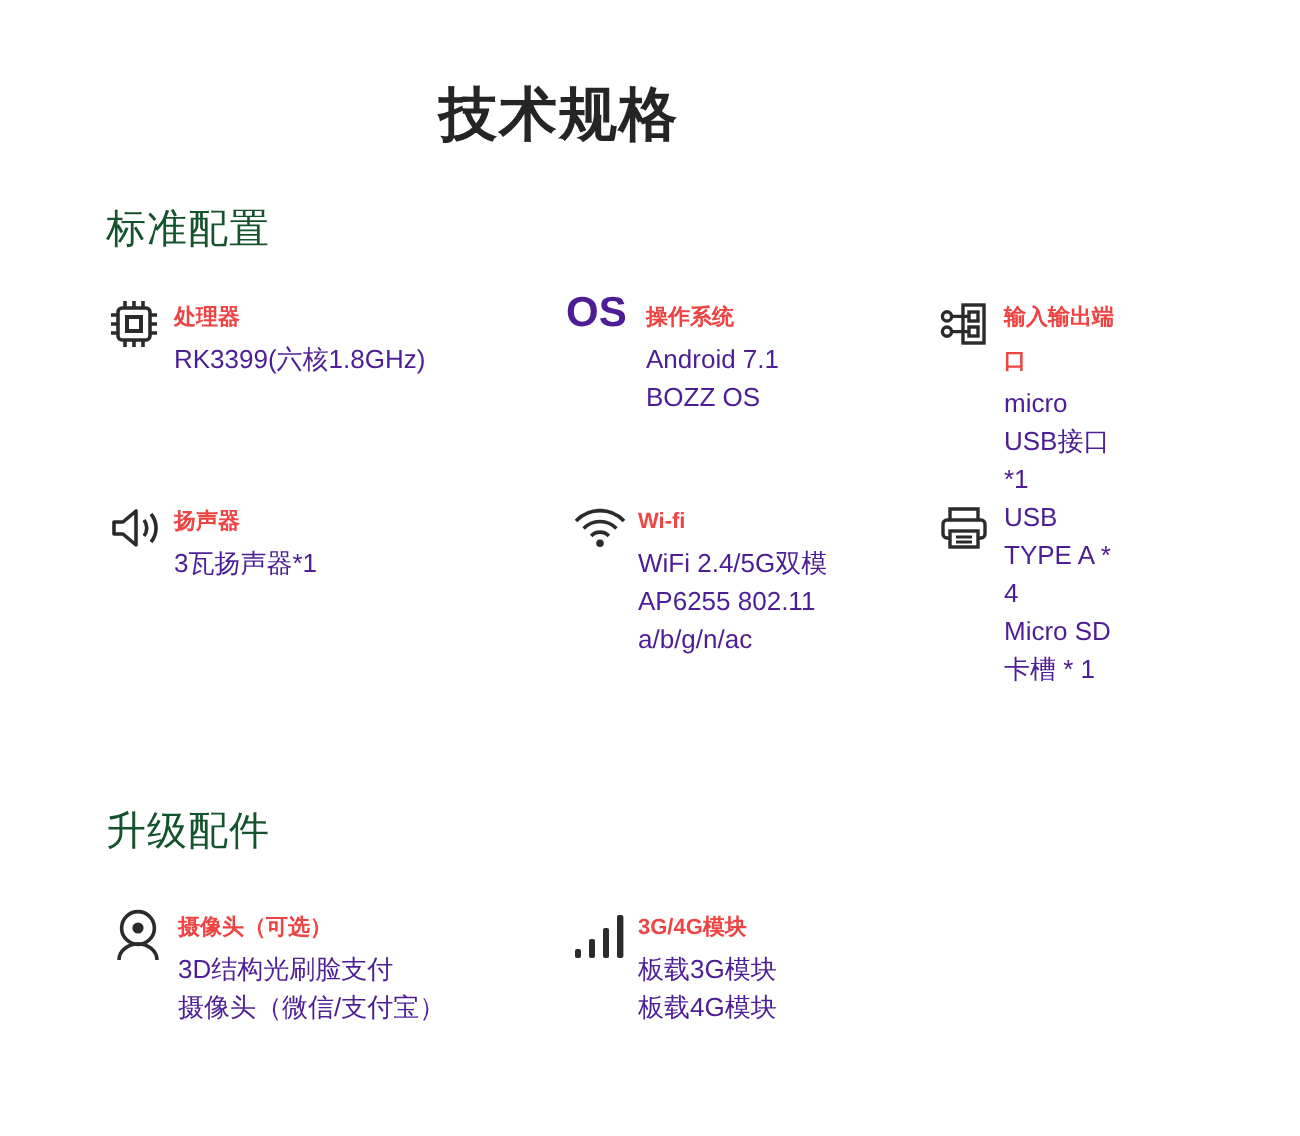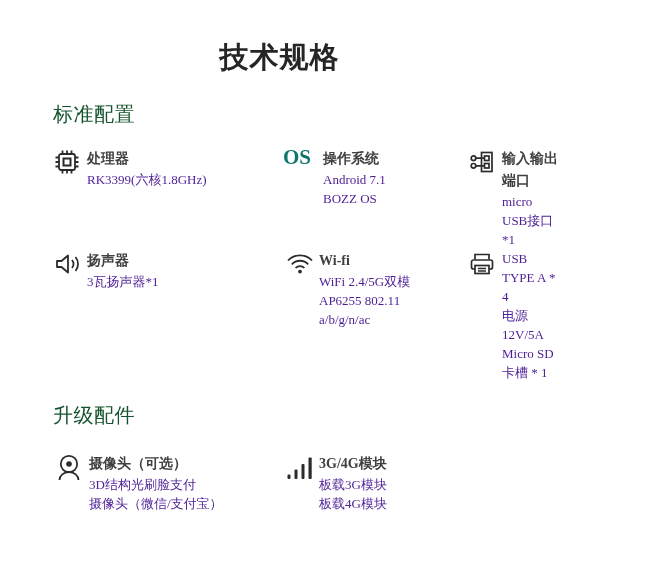--- a/index.html
+++ b/index.html
@@ -1,21 +1,21 @@
 <!DOCTYPE html>
 <html><head>
 <meta charset="utf-8">
 <style>
   html, body { margin: 0; padding: 0; background: #ffffff; }
   .page {
     position: relative;
     width: 559px;
     height: 568px;
     background: #ffffff;
-    font-family: Liberation Serif, serif;
+    font-family: Liberation Sans, sans-serif;
     overflow: hidden;
   }
   .page-title {
     position: absolute;
     top: 38px;
     left: 0;
     width: 100%;
     margin: 0;
     text-align: center;
     font-size: 29px;
@@ -43,27 +43,27 @@
     display: flex;
     justify-content: flex-start;
   }
   .os-mark {
     width: 35px;
     flex-shrink: 0;
     margin-right: 5px;
     margin-top: -3px;
     font-size: 21px;
     font-weight: bold;
-    color: #0f766e;
+    color: #4c1d95;
   }
   .item-text { min-width: 0; }
   .item-title {
-    font-size: 14px;
+    font-size: 11px;
     font-weight: bold;
-    color: #404040;
+    color: #ef4444;
     line-height: 22px;
   }
   .item-line {
     font-size: 13px;
     color: #4c1d95;
     line-height: 19px;
   }
   svg { display: block; }
 </style>
 </head>
@@ -106,21 +106,20 @@
         <rect x="16.5" y="15.5" width="4.5" height="4.5"></rect>
         <circle cx="5.5" cy="10.2" r="2.3"></circle>
         <circle cx="5.5" cy="17.8" r="2.3"></circle>
         <path d="M7.8 10.2 H16.5 M7.8 17.8 H16.5"></path>
       </svg>
     </span>
     <div class="item-text">
       <div class="item-title">输入输出端口</div>
       <div class="item-line">micro USB接口 *1</div>
       <div class="item-line">USB TYPE A * 4</div>
-      <div class="item-line">电源 12V/5A</div>
       <div class="item-line">Micro SD卡槽 * 1</div>
     </div>
   </div>
 
   <div class="item" style="left:53px; top:250px">
     <span class="icon-box">
       <svg width="30" height="28" viewBox="0 0 30 28" fill="none" stroke="#2b2b2b" stroke-width="1.8">
         <path d="M4 11 h4.5 l6.5 -5.5 v17 l-6.5 -5.5 H4 z" stroke-linejoin="round"></path>
         <path d="M19 10 a6.5 6.5 0 0 1 0 8"></path>
         <path d="M22.5 7 a11 11 0 0 1 0 14"></path>

